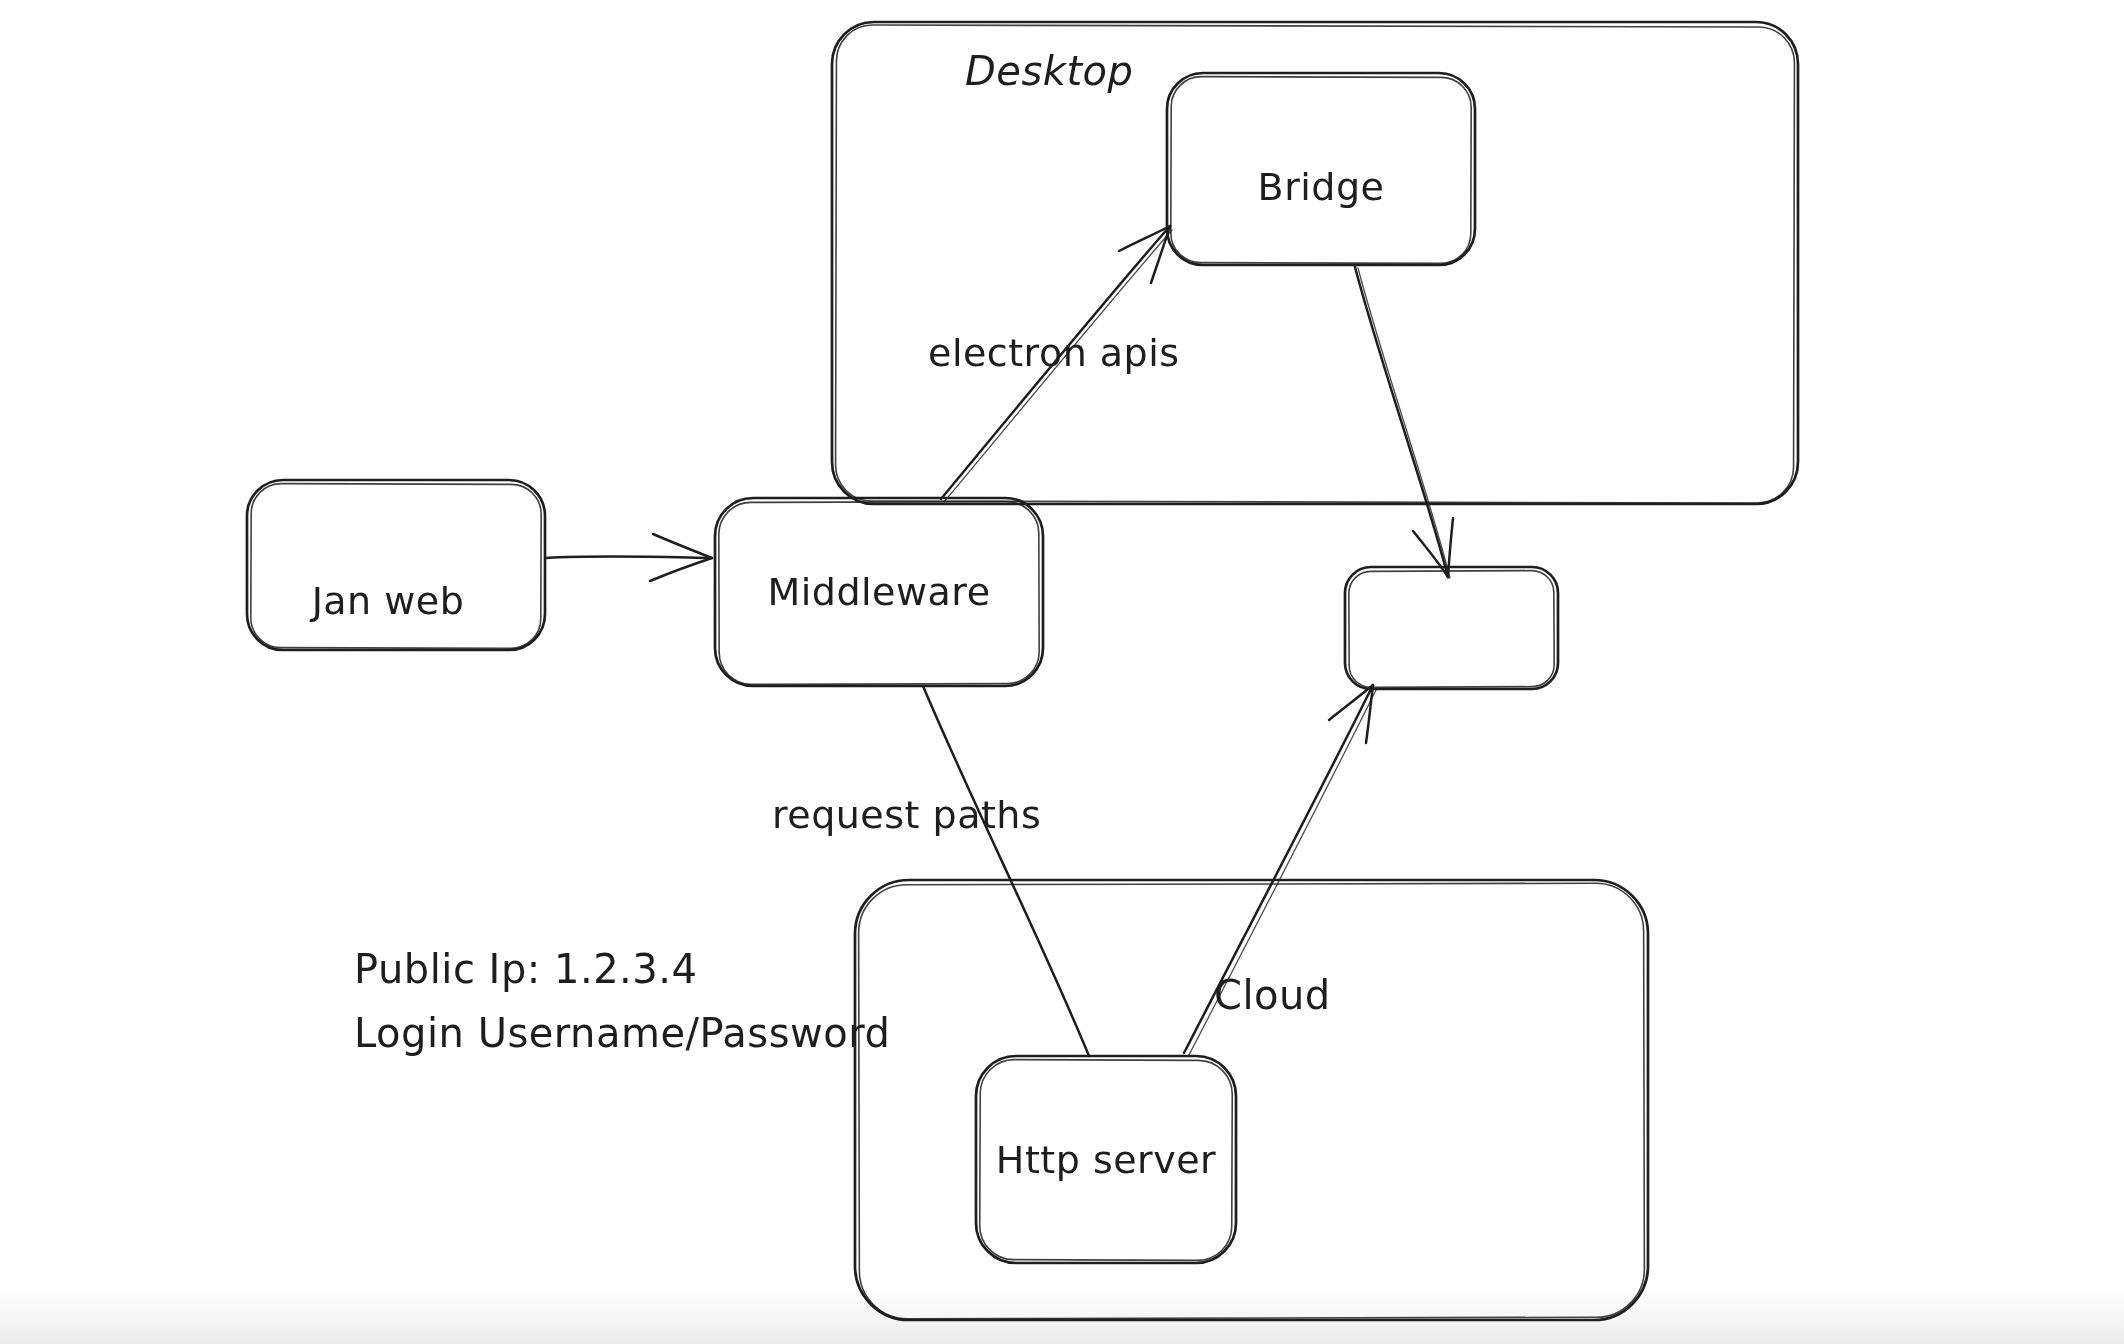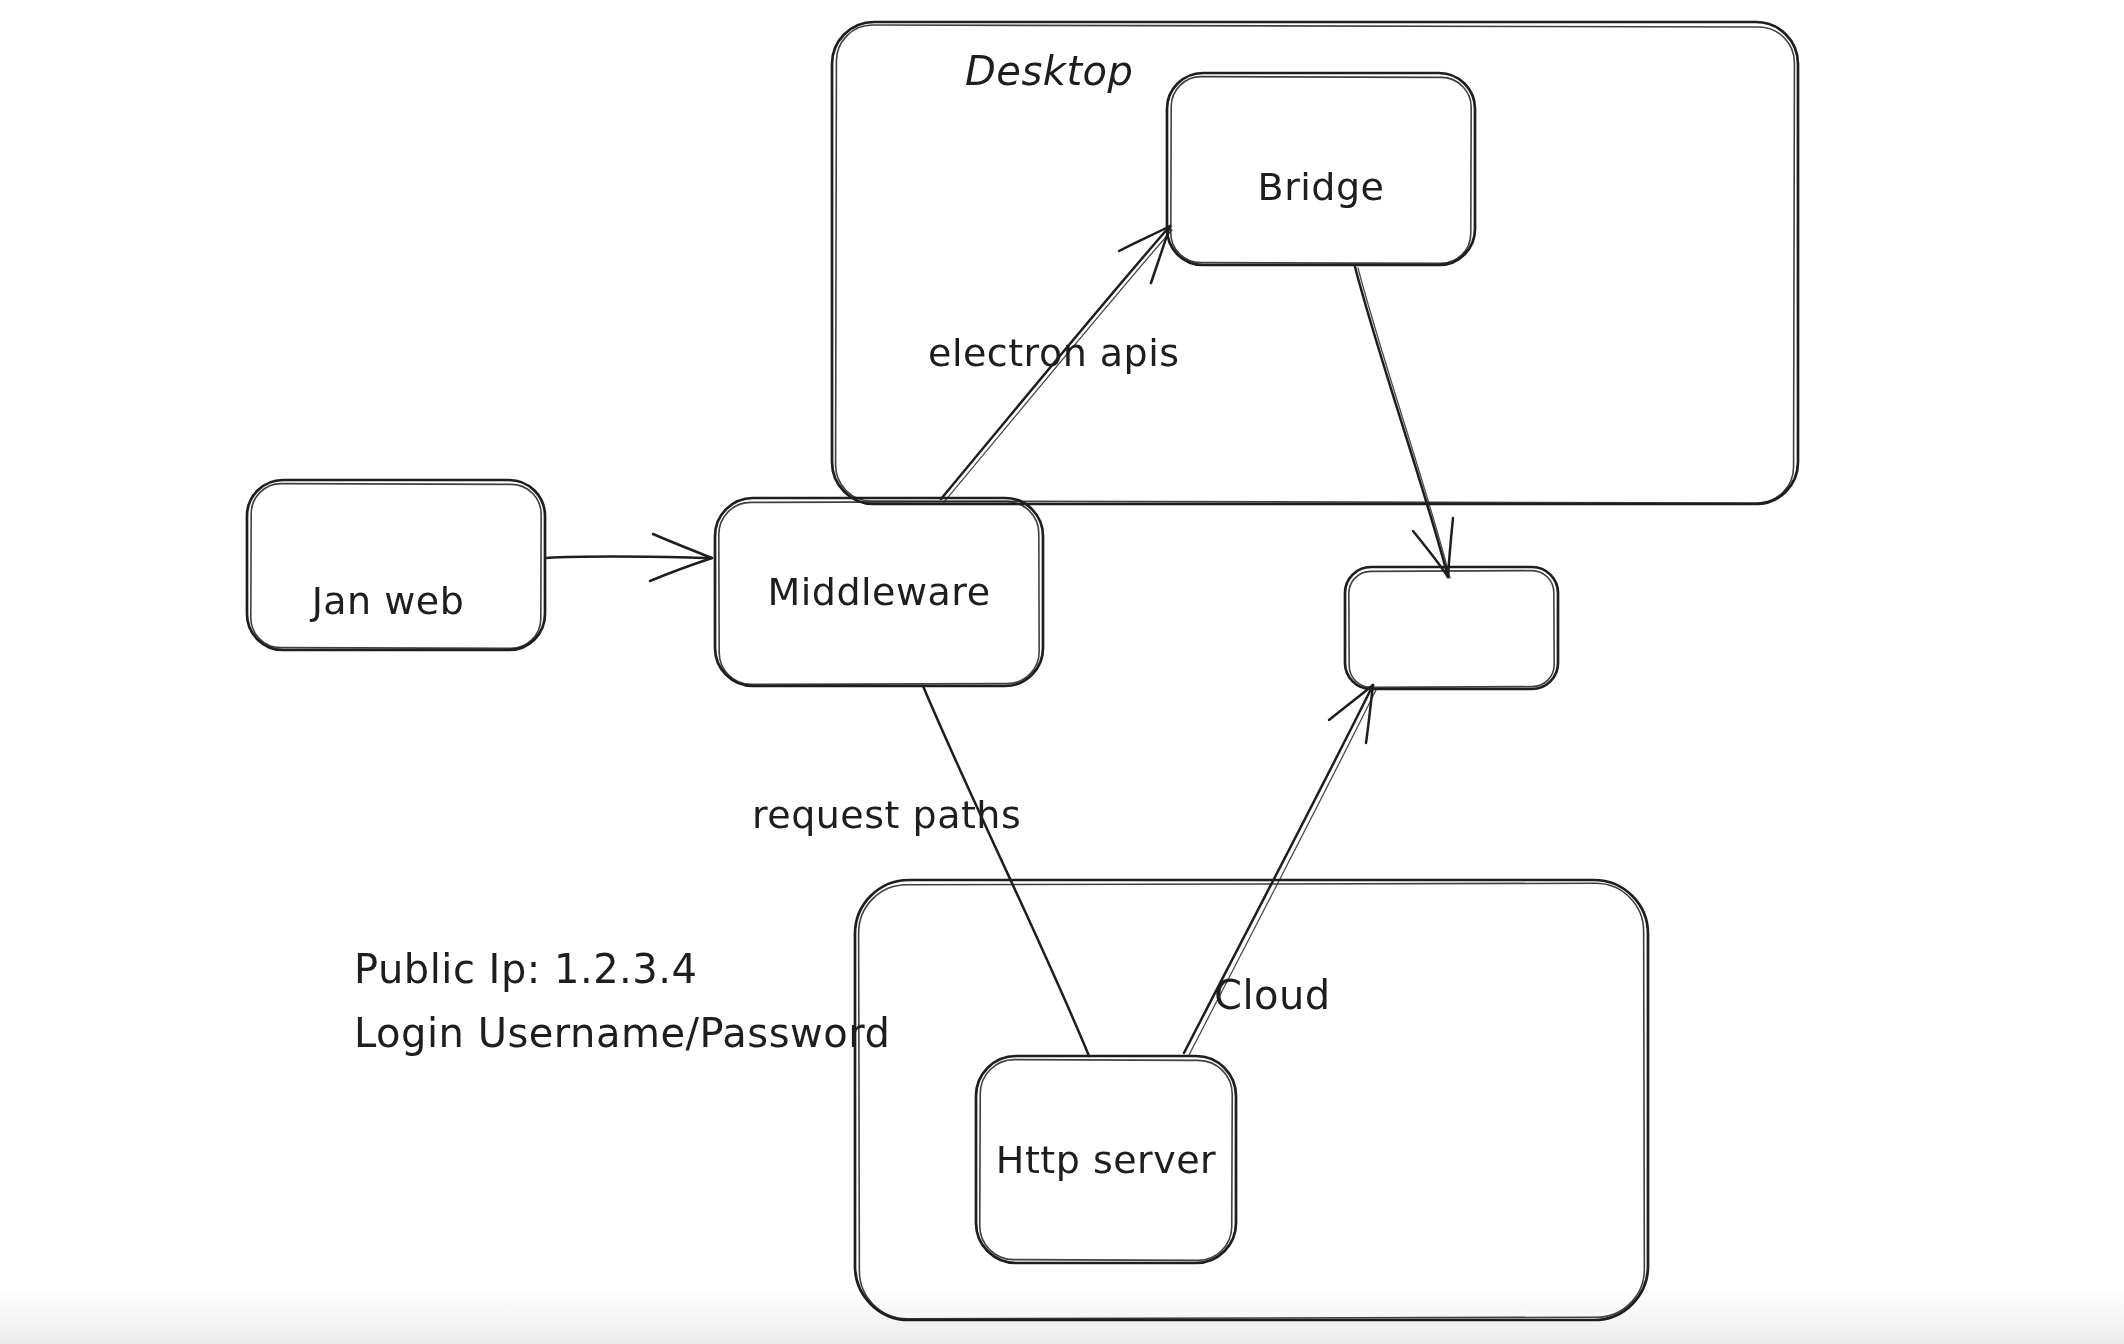--- a/index.html
+++ b/index.html
@@ -137,19 +137,19 @@
 
   <div class="lbl container-lbl" style="left:965px; top:48px;font-style:italic;">Desktop</div>
   <div class="lbl container-lbl" style="left:1214px; top:972px;">Cloud</div>
 
   <div class="lbl node-lbl" style="left:231px; top:480px; width:314px; height:170px;margin-top:36px;">Jan web</div>
   <div class="lbl node-lbl" style="left:715px; top:498px; width:328px; height:188px;">Middleware</div>
   <div class="lbl node-lbl" style="left:1167px; top:73px; width:308px; height:228px;text-align:right;">Bridge</div>
   <div class="lbl node-lbl" style="left:976px; top:1056px; width:260px; height:207px;">Http server</div>
 
   <div class="lbl edge-lbl" style="left:928px; top:331px;">electron apis</div>
-  <div class="lbl edge-lbl" style="left:752px; top:793px;">request paths</div>
+  <div class="lbl edge-lbl" style="left:772px; top:793px;">request paths</div>
 
   <div class="lbl note-lbl" style="left:354px; top:946px;">Public Ip: 1.2.3.4</div>
   <div class="lbl note-lbl" style="left:354px; top:1010px;">Login Username/Password</div>
 
   <div class="bottom-fade"></div>
 </div>
 
 </body></html>

